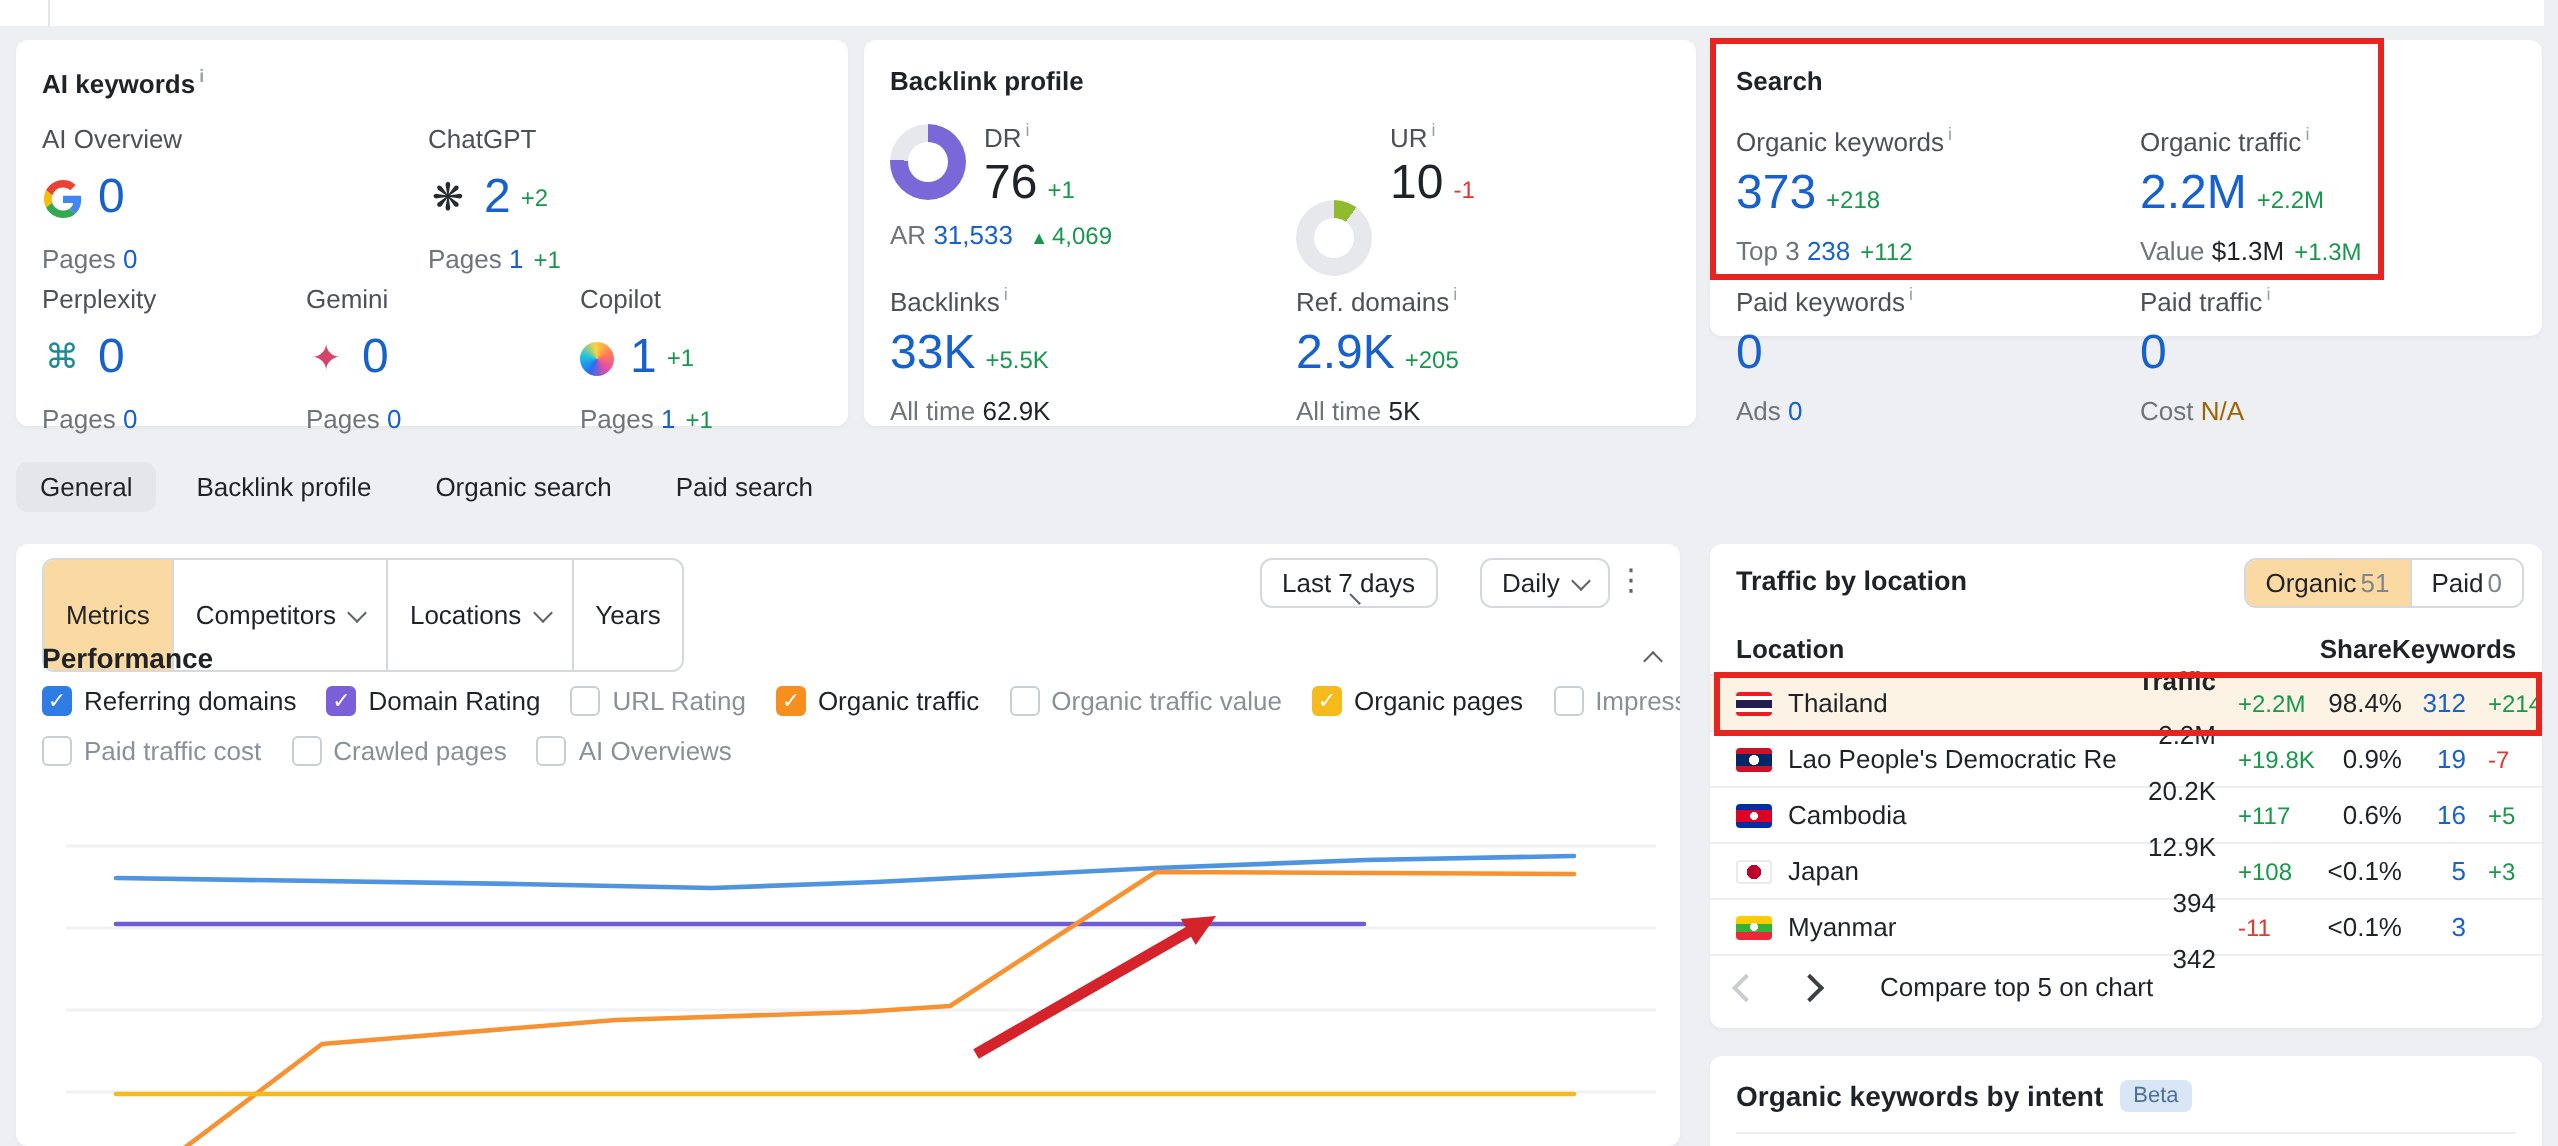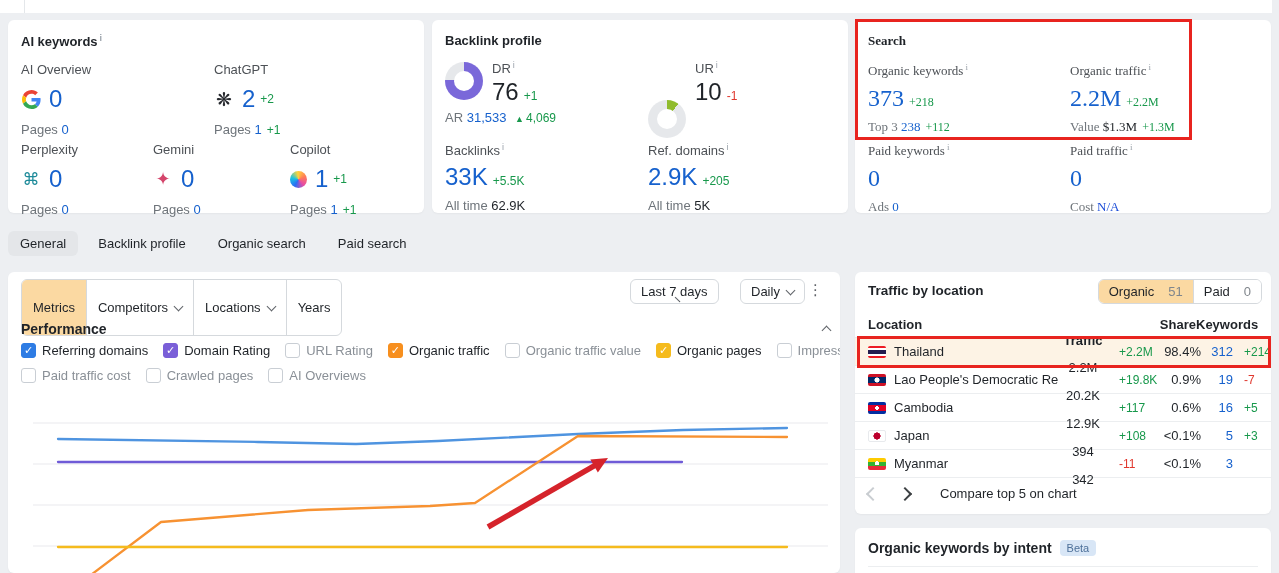--- a/index.html
+++ b/index.html
@@ -4,21 +4,21 @@
 <style>
   html,body{margin:0;padding:0;width:1279px;height:573px;overflow:hidden;
     background:#edeff2;font-family:"Liberation Sans","DejaVu Sans",sans-serif;
     font-size:13px;color:#1f2328;-webkit-font-smoothing:antialiased;}
   .abs{position:absolute;}
   .card{position:absolute;background:#fff;border-radius:6px;box-shadow:0 1px 2px rgba(0,0,0,.04);}
   .card-title{font-weight:700;font-size:13px;color:#1f2328;}
   sup.info{font-size:9px;color:#9aa2aa;margin-left:2px;}
   .lbl{color:#4d5156;font-size:13px;}
   .muted{color:#6e747a;}
-  .muted-light{color:#1d4ed8;}
+  .muted-light{color:#a16207;}
   .big{font-size:24px;color:#1661cd;line-height:1;}
   .big.dark{color:#1f2328;}
   .chg{font-size:12px;margin-left:5px;color:#17984b;}
   .chg.neg{color:#e0382e;}
   .blue{color:#1661cd;}
   .tri::before{content:"▲";font-size:9px;margin-right:2px;}
   
   .top-strip{left:0;top:0;width:1272px;height:13px;background:#fff;}
   .top-strip .vline{position:absolute;left:24px;top:0;width:1px;height:13px;background:#e4e7ea;}
   
@@ -54,35 +54,35 @@
   .cb-row{display:flex;flex-wrap:nowrap;gap:15px;margin-bottom:10px;align-items:center;}
   .cb-item{display:flex;align-items:center;gap:6px;cursor:pointer;white-space:nowrap;}
   .cbox{width:15px;height:15px;border-radius:3px;border:1px solid #c9ced4;background:#fff;box-sizing:border-box;
     display:inline-flex;align-items:center;justify-content:center;font-size:11px;color:#fff;font-weight:700;}
   .cb-item .cb-label{color:#1f2328;}
   .cb-item.off .cb-label{color:#8a9097;}
   
   .t-row{display:flex;align-items:center;height:27px;padding:0 13px;border-bottom:1px solid #eceef0;}
   .t-row.hl{background:#fdf3e5;}
   .c-loc{flex:0 0 190px;display:flex;align-items:center;gap:8px;overflow:hidden;white-space:nowrap;}
-  .c-tv{flex:0 0 50px;text-align:center;margin-top:32px;}
+  .c-tv{flex:0 0 50px;text-align:right;margin-top:32px;}
   .c-tc{flex:0 0 48px;text-align:left;padding-left:6px;box-sizing:border-box;font-size:12px;}
   .c-sh{flex:0 0 40px;text-align:right;}
   .c-kv{flex:0 0 32px;text-align:right;}
   .c-kc{flex:0 0 30px;text-align:left;padding-left:6px;box-sizing:border-box;font-size:12px;}
   .t-head{font-weight:700;border-bottom:1px solid #e8eaed;height:26px;}
   .t-head .c-kw{flex:0 0 62px;text-align:right;}
   .flag{width:18px;height:12px;border-radius:2px;flex:0 0 18px;background:#ddd;}
   .flag[data-flag="th"]{background:linear-gradient(180deg,#ed1c24 0 17%,#fff 17% 34%,#241d4f 34% 66%,#fff 66% 83%,#ed1c24 83%);}
   .flag[data-flag="la"]{background:radial-gradient(circle at 50% 50%,#fff 0 2.5px,rgba(0,0,0,0) 2.6px),linear-gradient(180deg,#ce1126 0 25%,#002868 25% 75%,#ce1126 75%);}
   .flag[data-flag="kh"]{background:radial-gradient(circle at 50% 50%,#fff 0 2px,rgba(0,0,0,0) 2.1px),linear-gradient(180deg,#032ea1 0 27%,#e00025 27% 73%,#032ea1 73%);}
   .flag[data-flag="jp"]{background:radial-gradient(circle at 50% 50%,#bc002d 0 3.5px,#fff 3.6px);border:1px solid #e8eaed;box-sizing:border-box;}
   .flag[data-flag="mm"]{background:radial-gradient(circle at 50% 45%,#fff 0 2px,rgba(0,0,0,0) 2.1px),linear-gradient(180deg,#fecb00 0 33%,#34b233 33% 66%,#ea2839 66%);}
   .toggle{position:absolute;right:9px;top:7px;display:inline-flex;border:1px solid #d5d9dd;border-radius:6px;overflow:hidden;}
-  .tog{padding:4px 10px;display:flex;gap:14px;align-items:center;background:#fff;cursor:pointer;}
+  .tog{padding:4px 10px;display:flex;gap:2px;align-items:center;background:#fff;cursor:pointer;}
   .tog.active{background:#fbd9a2;}
   .cnt{color:#80868c;}
   .pag-chev{display:inline-block;width:8px;height:8px;border-right:2px solid #3c4043;border-bottom:2px solid #3c4043;cursor:pointer;}
   .pag-chev.left{transform:rotate(135deg);border-color:#c9cdd1;}
   .pag-chev.right{transform:rotate(-45deg);}
   .badge{background:#d8e6f6;color:#4d7099;font-size:11px;border-radius:4px;padding:2px 7px;margin-left:8px;}
   
   .redbox{position:absolute;border:3px solid #e8241f;z-index:20;pointer-events:none;}
   .cal-svg{margin-right:7px;}
 </style>
@@ -180,21 +180,21 @@
     <div style="margin-top:9px;"><span class="muted">All time</span> <span>62.9K</span></div>
   </div>
 
   <div class="abs" style="left:216px;top:122px;">
     <div><span class="lbl">Ref. domains</span><sup class="info">i</sup></div>
     <div style="margin-top:7px;"><span class="big">2.9K</span><span class="chg">+205</span></div>
     <div style="margin-top:9px;"><span class="muted">All time</span> <span>5K</span></div>
   </div>
 </div>
 
-<div class="card" style="left:855px;top:20px;width:416px;height:193px;font-family:Liberation Serif, serif;">
+<div class="card" style="left:855px;top:20px;width:416px;height:148px;">
   <div class="abs card-title" style="left:13px;top:13px;">Search</div>
 
   <div class="abs" style="left:13px;top:42px;">
     <div><span class="lbl">Organic keywords</span><sup class="info">i</sup></div>
     <div style="margin-top:7px;"><span class="big">373</span><span class="chg">+218</span></div>
     <div style="margin-top:9px;"><span class="muted">Top 3</span> <span class="blue">238</span><span class="chg">+112</span></div>
   </div>
 
   <div class="abs" style="left:215px;top:42px;">
     <div><span class="lbl">Organic traffic</span><sup class="info">i</sup></div>

